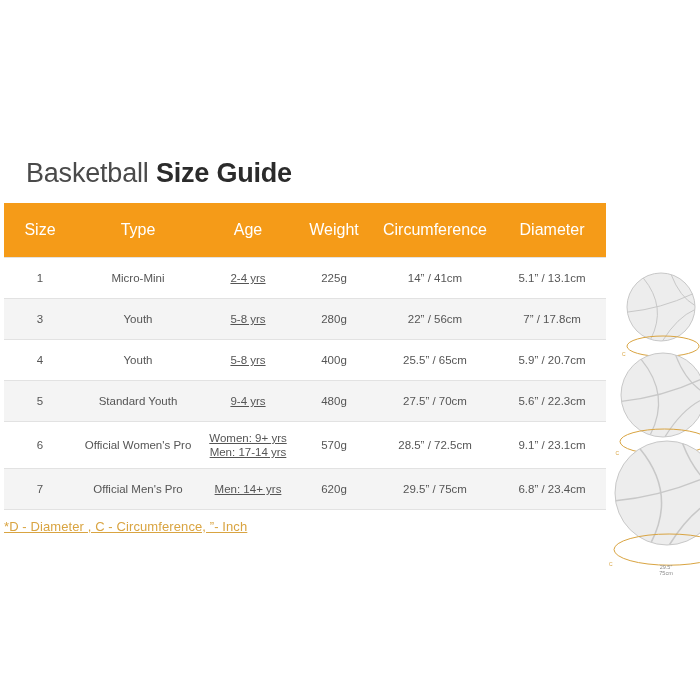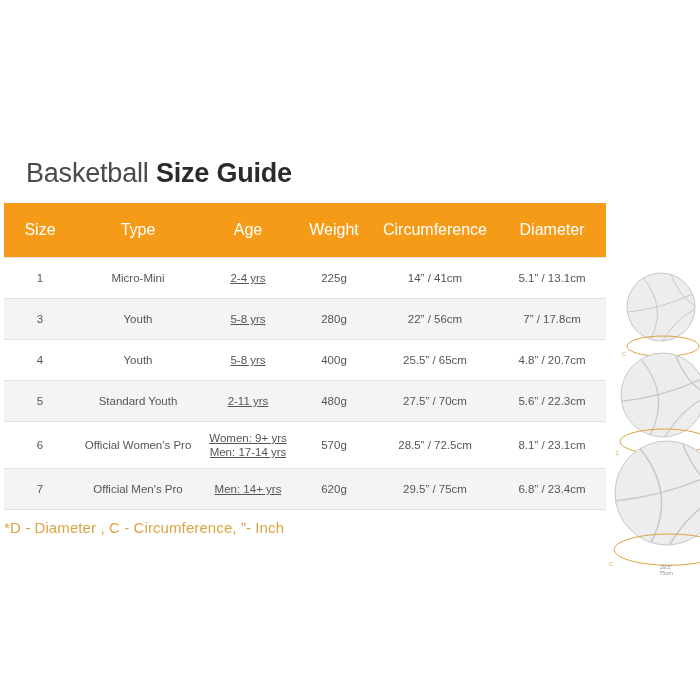--- a/index.html
+++ b/index.html
@@ -84,24 +84,25 @@
   .col-circ   { width: 126px; }
   .col-diam   { width: 108px; }
 
   .age-line { display: block; text-decoration: underline; }
 
   
   .footnote {
     position: absolute;
     left: 4px;
     top: 519px;
-    font-size: 15px;
+    font-size: 13px;
     color: #d9a441;
     white-space: nowrap;
     letter-spacing: 0.1px;
+    text-decoration: underline;
   }
 
   
   .diagrams {
     position: absolute;
     left: 612px;
     top: 272px;
     width: 88px;
   }
   .diagram {
@@ -175,42 +176,42 @@
         <td>7” / 17.8cm</td>
       </tr>
       <tr class="odd">
         <td>4</td>
         <td>Youth</td>
         <td>
           <span class="age-line">5-8 yrs</span>
         </td>
         <td>400g</td>
         <td>25.5” / 65cm</td>
-        <td>4.8” / 20.7cm</td>
+        <td>5.9” / 20.7cm</td>
       </tr>
       <tr class="even">
         <td>5</td>
         <td>Standard Youth</td>
         <td>
-          <span class="age-line">2-11 yrs</span>
+          <span class="age-line">9-4 yrs</span>
         </td>
         <td>480g</td>
         <td>27.5” / 70cm</td>
         <td>5.6” / 22.3cm</td>
       </tr>
       <tr class="odd tall">
         <td>6</td>
         <td>Official Women's Pro</td>
         <td>
           <span class="age-line">Women: 9+ yrs</span>
           <span class="age-line">Men: 17-14 yrs</span>
         </td>
         <td>570g</td>
         <td>28.5” / 72.5cm</td>
-        <td>8.1” / 23.1cm</td>
+        <td>9.1” / 23.1cm</td>
       </tr>
       <tr class="even">
         <td>7</td>
         <td>Official Men's Pro</td>
         <td>
           <span class="age-line">Men: 14+ yrs</span>
         </td>
         <td>620g</td>
         <td>29.5” / 75cm</td>
         <td>6.8” / 23.4cm</td>

